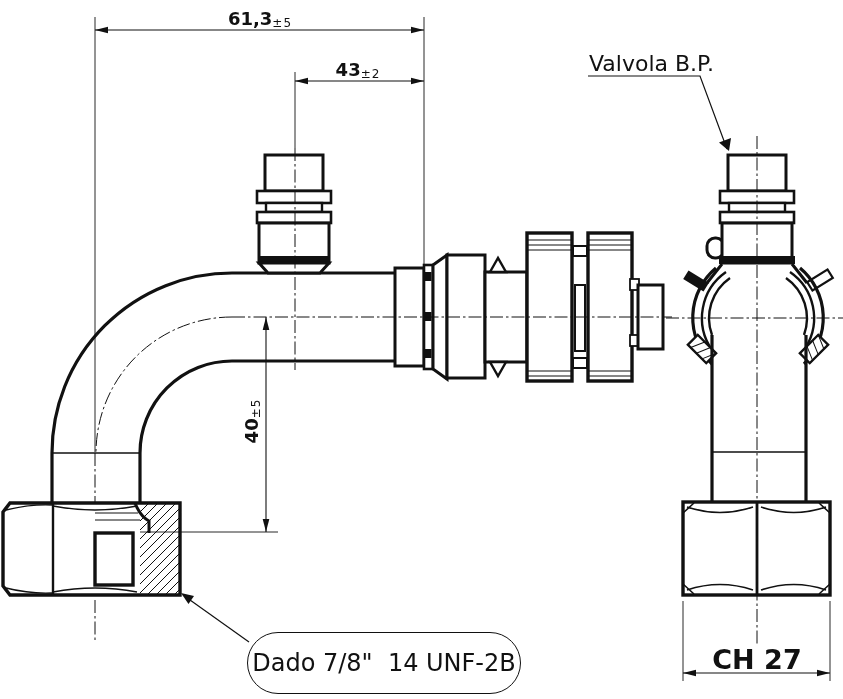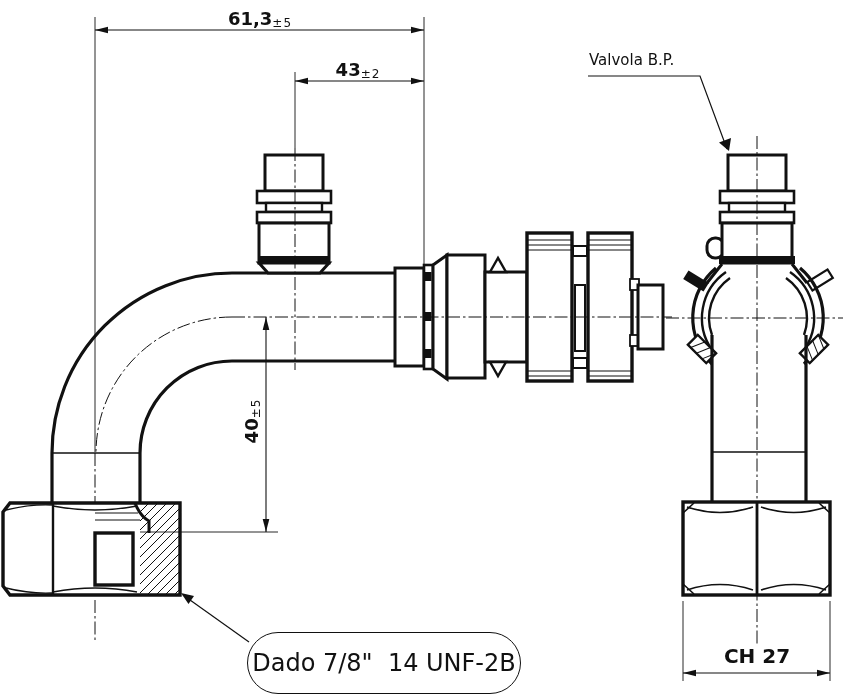--- a/index.html
+++ b/index.html
@@ -3,22 +3,22 @@
 <meta charset="utf-8">
 <style>
   html,body{margin:0;padding:0;background:#fff;}
   #stage{position:relative;width:843px;height:699px;background:#fff;overflow:hidden;
          font-family:"DejaVu Sans","Liberation Sans",sans-serif;color:#111;}
   #stage svg{position:absolute;left:0;top:0;}
   .txt{position:absolute;line-height:1;white-space:pre;}
   .dim{font-size:18px;font-weight:700;text-align:center;}
   .tol{font-size:12px;font-weight:400;vertical-align:baseline;position:relative;top:2px;letter-spacing:1px;}
   .dim-rot{transform:rotate(-90deg);transform-origin:50% 50%;}
-  .callout{font-size:15px;font-weight:400;}
-  .wrench{font-size:20px;font-weight:700;text-align:center;}
+  .callout{font-size:22px;font-weight:400;}
+  .wrench{font-size:27px;font-weight:700;text-align:center;}
   .balloon{position:absolute;display:flex;align-items:center;justify-content:center;
            border:1.6px solid #111;border-radius:31px;font-size:24px;font-weight:400;
            background:#fff;white-space:pre;}
 </style>
 </head>
 <body>
 
 <div id="stage">
 
 <svg width="843" height="699" viewBox="0 0 843 699">

